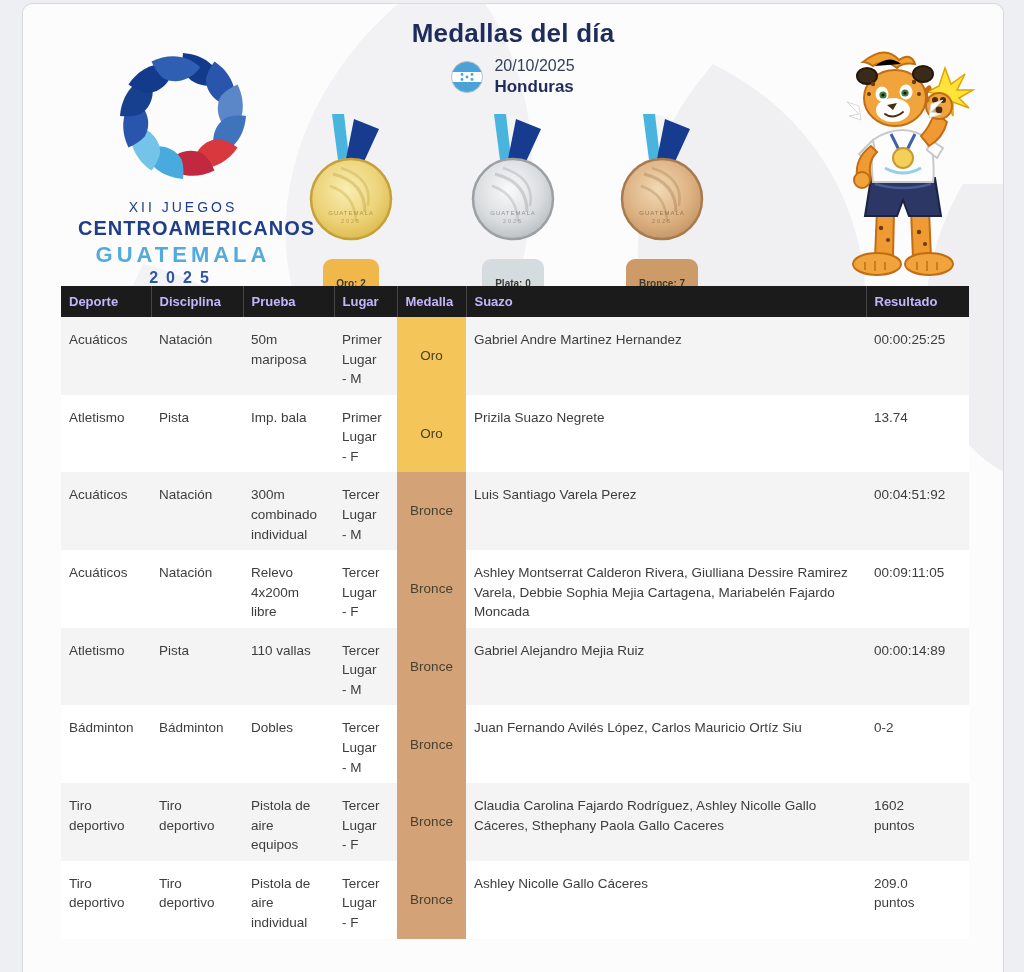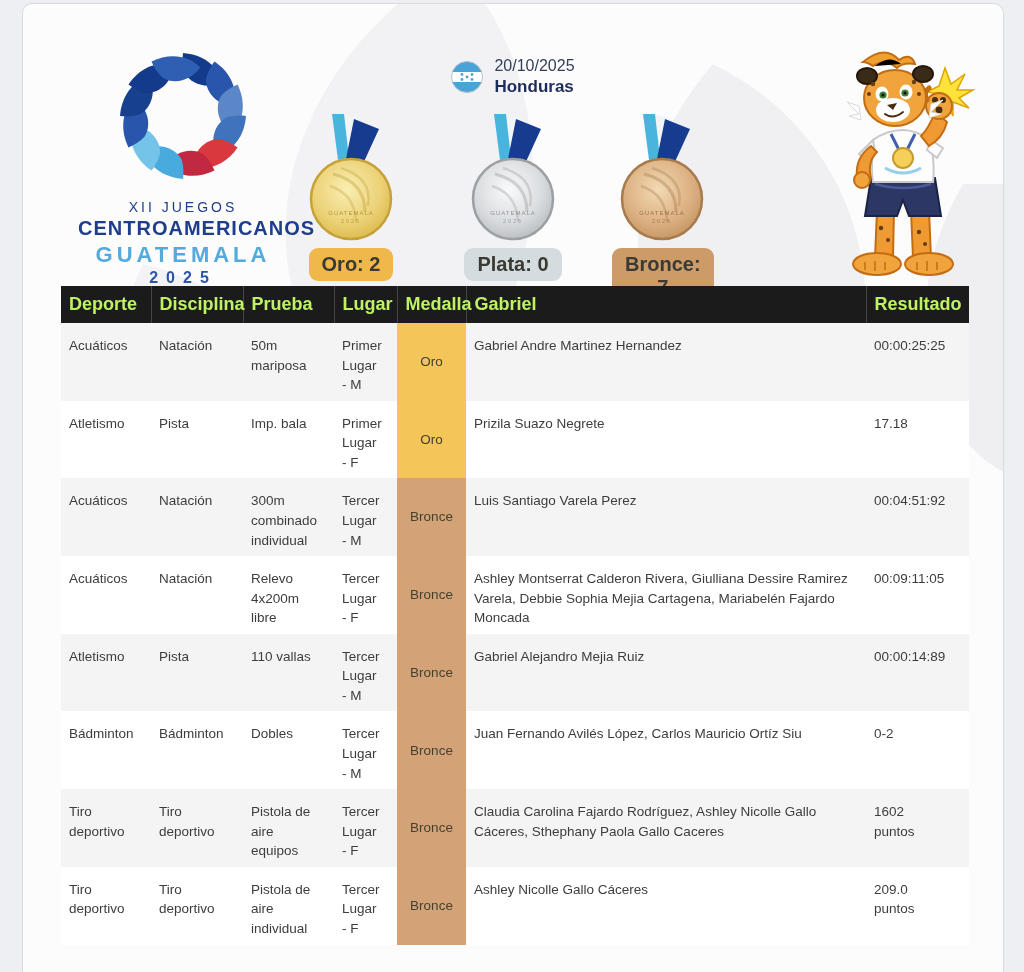--- a/index.html
+++ b/index.html
@@ -24,33 +24,33 @@
   .logo-l1{font-size:14px;color:#1e3e8c;letter-spacing:3px;margin-top:13px;}
   .logo-l2{font-size:20px;font-weight:bold;color:#1e3e8c;letter-spacing:1px;margin-top:2px;}
   .logo-l3{font-size:22px;font-weight:bold;color:#53aadd;letter-spacing:4px;margin-top:2px;}
   .logo-l4{font-size:16px;font-weight:bold;color:#2d55a7;letter-spacing:8px;margin-top:1px;}
 
   
   .medal-box{position:absolute;top:110px;width:100px;text-align:center;}
   .medal-box.gold{left:278px;}
   .medal-box.silver{left:440px;}
   .medal-box.bronze{left:589px;}
-  .medal-pill{display:inline-block;margin-top:2px;padding:5px 13px;border-radius:9px;
-              font-size:20px;font-weight:bold;color:#3a3a32;}
+  .medal-pill{display:inline-block;margin-top:13px;padding:19px 13px;border-radius:9px;
+              font-size:10px;font-weight:bold;color:#3a3a32;}
   .pill-gold{background:#f0b84b;}
   .pill-silver{background:#d5dcdf;}
   .pill-bronze{background:#cd9b68;}
 
   
   .mascot{position:absolute;left:792px;top:46px;width:170px;height:238px;}
 
   
   .table-wrap{position:absolute;left:38px;top:282px;width:908px;}
   table{table-layout:fixed;width:908px;border-collapse:collapse;}
-  thead th{background:#1b1b1b;color:#bef264;font-size:18px;font-weight:bold;text-align:left;
+  thead th{background:#1b1b1b;color:#c4b5fd;font-size:13px;font-weight:bold;text-align:left;
            padding:8px 8px;border-right:1px solid #464646;height:30px;box-sizing:border-box;}
   thead th:last-child{border-right:none;margin-left:34px;}
   tbody td{font-size:13.5px;color:#3d3d3d;vertical-align:top;padding:13px 8px 6px 8px;
            line-height:1.45;height:71px;box-sizing:border-box;white-space:pre-line;
            overflow:hidden;}
   tbody tr:nth-child(odd){background:#f4f4f5;}
   tbody tr:nth-child(even){background:#ffffff;}
   .c-medalla{vertical-align:middle;text-align:center;white-space:normal;color:#46402f;
              padding:0 12px;}
   .medal-oro{background:#f4c558;}
@@ -64,20 +64,21 @@
   <div class="card">
 
     <svg class="watermark" width="980" height="969" viewBox="0 0 980 969">
       <path d="M430,-40 C230,80 200,330 390,440 C520,340 560,90 430,-40 Z" fill="#f2f2f4"></path>
       <path d="M690,60 C560,210 600,420 800,460 C880,320 850,140 690,60 Z" fill="#f0f0f2"></path>
       <path d="M120,260 C40,420 120,590 300,600 C350,450 280,300 120,260 Z" fill="#f3f3f5"></path>
       <path d="M640,520 C560,680 640,850 830,860 C880,700 800,560 640,520 Z" fill="#f1f1f3"></path>
       <path d="M940,180 C870,300 900,450 1010,480 L1010,180 Z" fill="#efeff2"></path>
     </svg>
 
+    <div class="page-title">Medallas del día</div>
     <div class="date-block">
       <div class="date-inner">
         <svg class="flag" viewBox="0 0 32 32">
           <defs>
               <clipPath id="fc">
                 <circle cx="16" cy="16" r="15.5"></circle>
               </clipPath>
             </defs>
           <g clip-path="url(#fc)">
             <rect x="0" y="0" width="32" height="11" fill="#4aa3d8"></rect>
@@ -281,21 +282,21 @@
             <col style="width:400px">
             <col style="width:103px">
         </colgroup>
         <thead>
             <tr>
               <th>Deporte</th>
               <th>Disciplina</th>
               <th>Prueba</th>
               <th>Lugar</th>
               <th>Medalla</th>
-              <th>Gabriel</th>
+              <th>Suazo</th>
               <th>Resultado</th>
             </tr>
           </thead>
         <tbody>
   <tr>
     <td>Acuáticos</td>
     <td>Natación</td>
     <td>50m
 mariposa</td>
     <td>Primer
@@ -308,21 +309,21 @@
 
   <tr>
     <td>Atletismo</td>
     <td>Pista</td>
     <td>Imp. bala</td>
     <td>Primer
 Lugar
 - F</td>
     <td class="c-medalla medal-oro">Oro</td>
     <td class="c-atleta">Prizila Suazo Negrete</td>
-    <td>17.18</td>
+    <td>13.74</td>
   </tr>
 
   <tr>
     <td>Acuáticos</td>
     <td>Natación</td>
     <td>300m
 combinado
 individual</td>
     <td>Tercer
 Lugar

